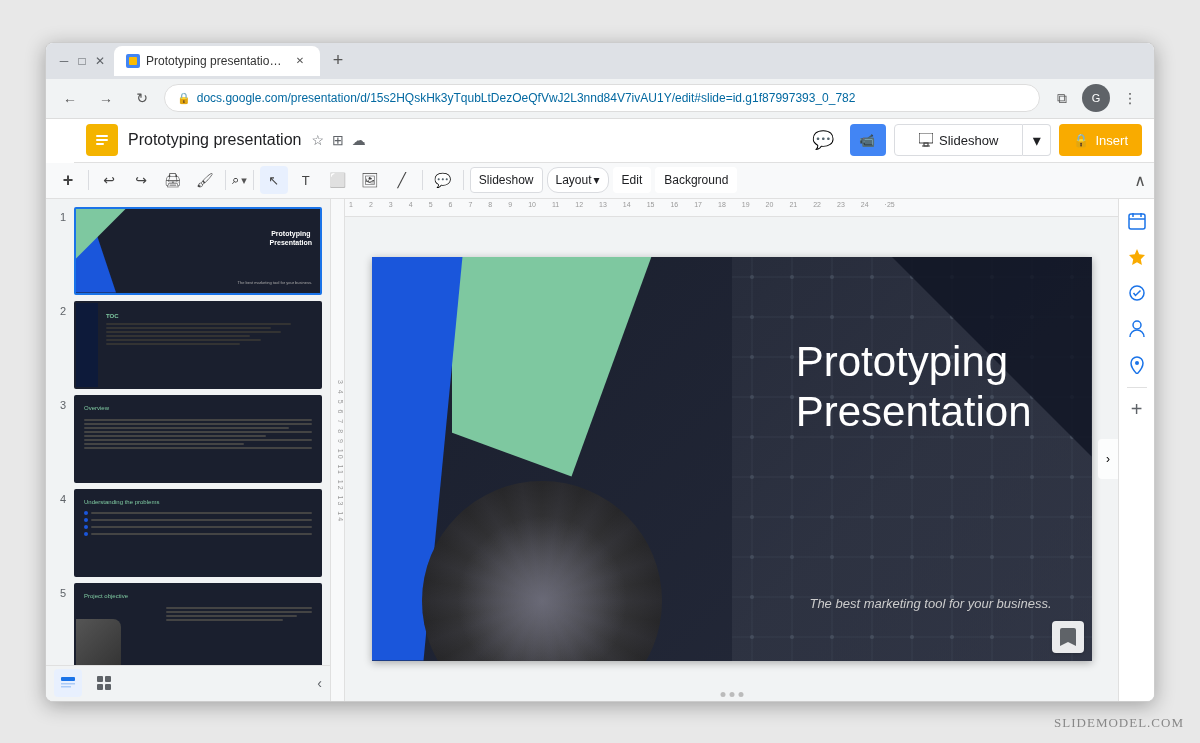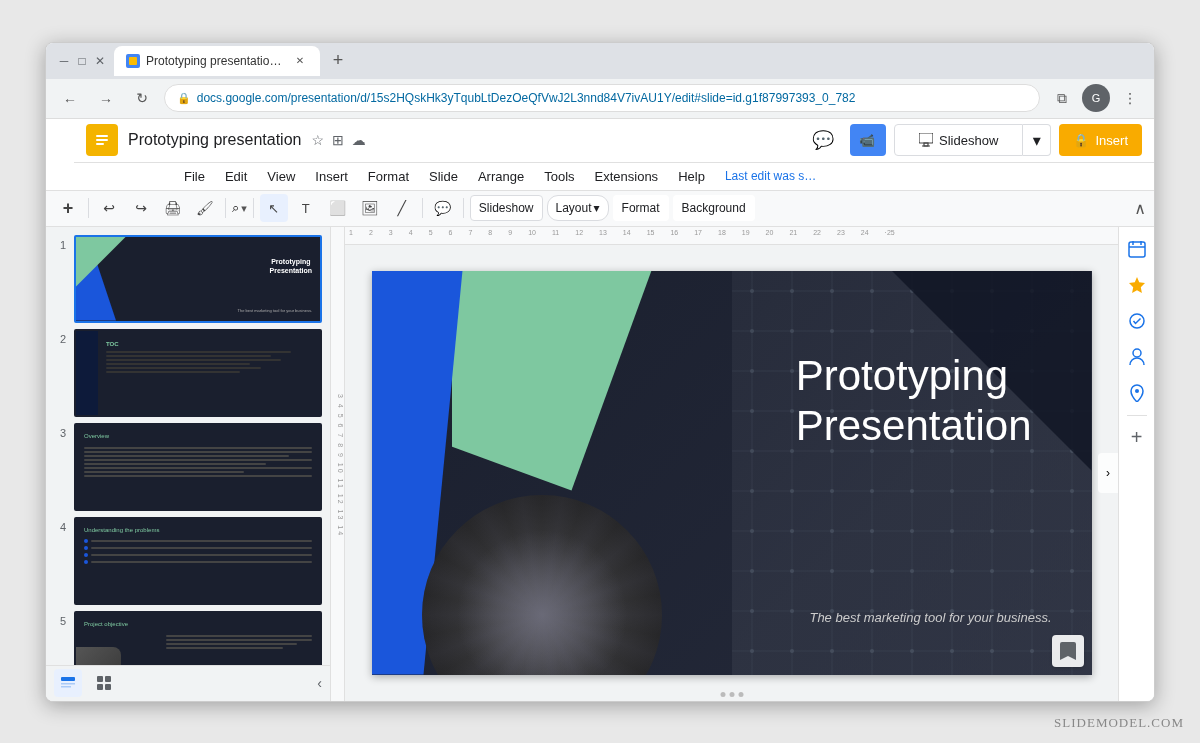--- a/index.html
+++ b/index.html
@@ -826,33 +826,20 @@
           <span>▾</span>
         </div>
       </div>
       <div class="share-btn">
         <span>🔒</span>
         <span>Insert</span>
       </div>
     </div>
   </div>
 
-  <div class="menu-bar">
-    <span class="menu-item">File</span>
-    <span class="menu-item">Edit</span>
-    <span class="menu-item">View</span>
-    <span class="menu-item">Insert</span>
-    <span class="menu-item">Format</span>
-    <span class="menu-item">Slide</span>
-    <span class="menu-item">Arrange</span>
-    <span class="menu-item">Tools</span>
-    <span class="menu-item">Extensions</span>
-    <span class="menu-item">Help</span>
-    <span class="last-edit">Last edit was s…</span>
-  </div>
 
   <div class="toolbar">
     <div class="toolbar-btn" style="font-size:18px; font-weight:bold; color:#444;">+</div>
     <div class="toolbar-sep"></div>
     <div class="toolbar-btn">↩</div>
     <div class="toolbar-btn">↪</div>
     <div class="toolbar-btn">🖨</div>
     <div class="toolbar-btn">🖌</div>
     <div class="toolbar-sep"></div>
     <div style="display:flex; align-items:center; gap:2px;">
@@ -869,21 +856,21 @@
     <div class="toolbar-btn">💬</div>
     <div class="toolbar-sep"></div>
     <div class="toolbar-bg-btn">
       <span>Slideshow</span>
     </div>
     <div class="toolbar-layout-btn">
       <span>Layout</span>
       <span>▾</span>
     </div>
     <div class="toolbar-theme-btn">
-      <span>Format</span>
+      <span>Edit</span>
     </div>
     <div class="toolbar-transition-btn">
       <span>Background</span>
     </div>
     <div class="toolbar-collapse">∧</div>
   </div>
 
   <div class="main-content">
 
     <div style="display:flex; flex-direction:column; width:285px; background:#f1f3f4; border-right:1px solid #e0e0e0;">

